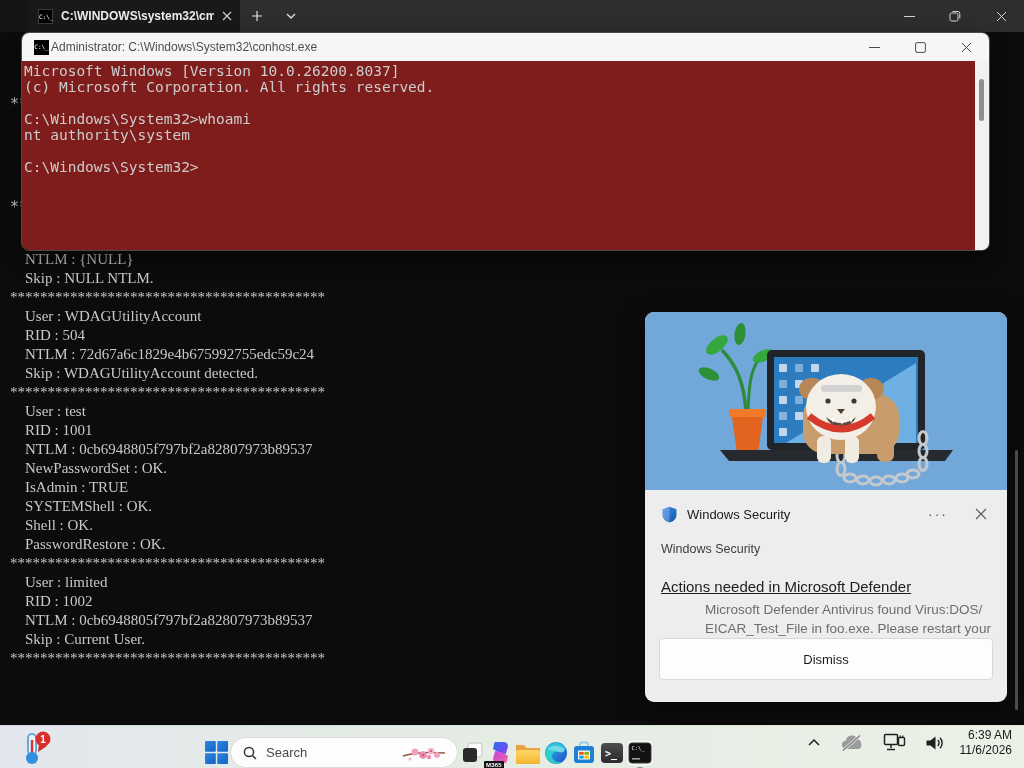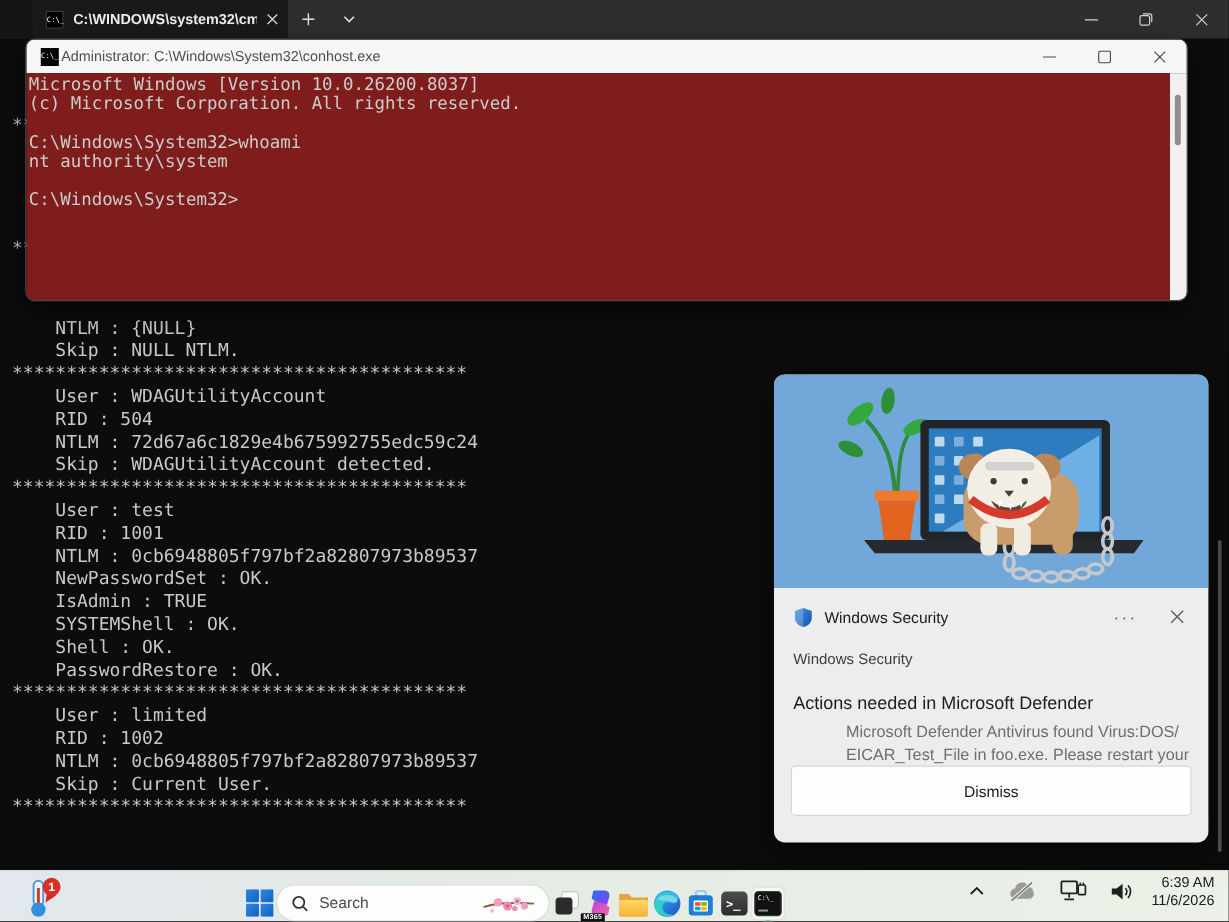--- a/index.html
+++ b/index.html
@@ -15,21 +15,21 @@
   .tab-title { color:#ececec; font-size:12px; font-weight:bold; white-space:nowrap; overflow:hidden; flex:1; }
   .tab-glyph { width:15px; height:15px; background:#000; border:1px solid #3c3c3c; color:#fff; font-family:"DejaVu Sans Mono",monospace; font-size:6px; line-height:13px; text-align:center; flex:0 0 auto; }
   .tbtn { width:34px; display:flex; align-items:center; justify-content:center; }
   .win-controls { margin-left:auto; display:flex; }
   .wc { width:46px; display:flex; align-items:center; justify-content:center; }
 
   .term-hidden-row, .term-out { position:absolute; left:10px; color:#c9c9c9; font-family:"DejaVu Sans Mono",monospace; font-size:15px; line-height:19px; }
   .term-hidden-row { z-index:1; }
   .term-hidden-row.r1 { top:95px; }
   .term-hidden-row.r2 { top:198px; }
-  .term-out { top:264px; z-index:2; }
+  .term-out { top:250px; z-index:2;font-family:Liberation Serif, serif; }
   .term-out pre { font:inherit; color:inherit; white-space:pre; }
   .tline { white-space:pre; }
   .cursor { display:inline-block; width:3px; height:15px; background:#c9c9c9; vertical-align:-2px; margin-left:1px; }
   .term-scroll { position:absolute; right:6px; top:450px; width:3px; height:260px; background:#555; border-radius:2px; z-index:2; }
 
   
   .conhost { position:absolute; left:21px; top:32px; width:969px; height:219px; border-radius:8px; overflow:hidden; z-index:5; box-shadow:0 8px 20px rgba(0,0,0,.55); border:1px solid #4a4a4a; }
   .ch-titlebar { height:28px; background:#f6f6f6; display:flex; align-items:center; }
   .ch-glyph { width:15px; height:15px; background:#000; color:#fff; font-family:"DejaVu Sans Mono",monospace; font-size:6px; line-height:13px; text-align:center; margin-left:12px; flex:0 0 auto; }
   .ch-title { color:#4f4f4f; font-size:12px; margin-left:2px; white-space:nowrap; }
@@ -42,21 +42,21 @@
 
   
   .toast { position:absolute; left:645px; top:312px; width:362px; height:390px; border-radius:9px; overflow:hidden; z-index:8; background:#ededed; box-shadow:0 10px 30px rgba(0,0,0,.5); }
   .toast-illus { display:block; width:362px; height:178px; }
   .toast-body { position:relative; padding:0 16px; }
   .toast-head { position:absolute; top:14px; left:16px; right:16px; display:flex; align-items:center; gap:9px; }
   .toast-app { font-size:13px; color:#1b1b1b; }
   .toast-more { margin-left:auto; color:#5a5a5a; font-size:14px; letter-spacing:2px; line-height:10px; padding:4px; }
   .toast-close { padding:4px; margin-left:10px; display:flex; }
   .toast-source { position:absolute; top:52px; left:16px; font-size:12.5px; color:#3d3d3d; }
-  .toast-title { position:absolute; top:88px; left:16px; font-size:15px; color:#1d1d1d; }
+  .toast-title { position:absolute; top:88px; left:16px; font-size:15px; color:#1d1d1d;text-decoration:underline; }
   .toast-msg { position:absolute; top:110px; left:16px; right:14px; font-size:13.5px; line-height:19px; color:#6e6e6e;margin-left:44px; }
   .toast-buttons { position:absolute; top:148px; left:14px; right:14px; display:flex; gap:8px; }
   .toast-btn { flex:1; height:42px; background:#fdfdfd; border:1px solid #d8d8d8; border-radius:4px; font-size:13px; color:#1b1b1b; display:flex; align-items:center; justify-content:center; font-family:inherit; }
 
   
   .taskbar { position:absolute; left:0; right:0; bottom:0; height:43px; z-index:10; background:linear-gradient(90deg,#e3e7ee 0%, #e3ebe4 35%, #e7eee5 70%, #ecf1e7 100%); border-top:1px solid rgba(0,0,0,.05); }
   .widgets { position:absolute; left:14px; top:4px; width:44px; height:35px; display:flex; align-items:center; justify-content:center; border-radius:5px; }
   .tb-center { position:absolute; left:202px; top:0; height:53px; display:flex; align-items:center; }
   .tb-icon { position:relative; width:28px; height:28px; display:flex; align-items:center; justify-content:center; border-radius:5px; }
   .tb-icon.active { background:rgba(255,255,255,.55); border:1px solid rgba(0,0,0,.08); }

